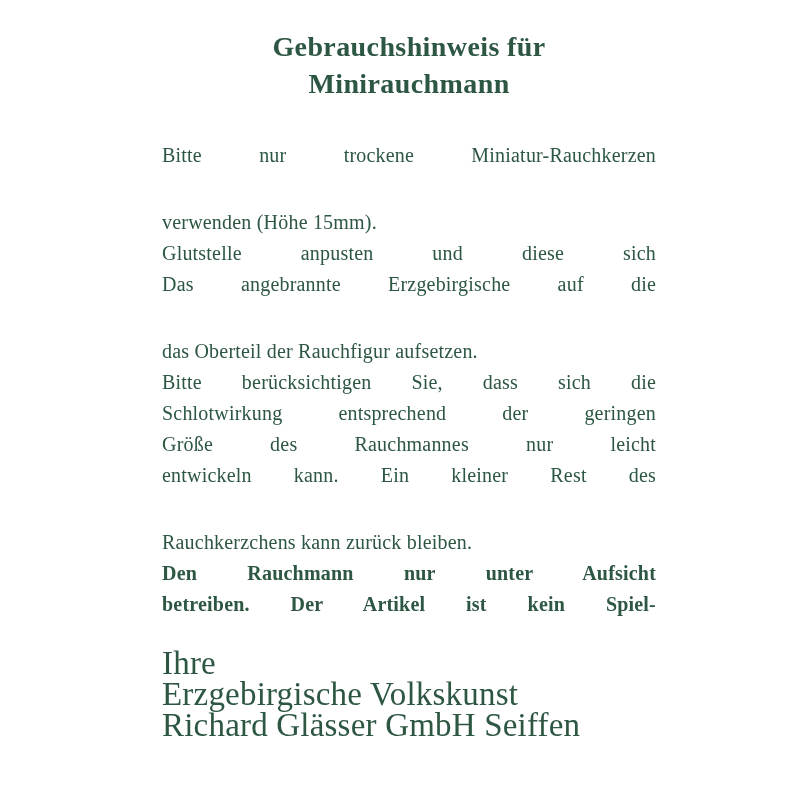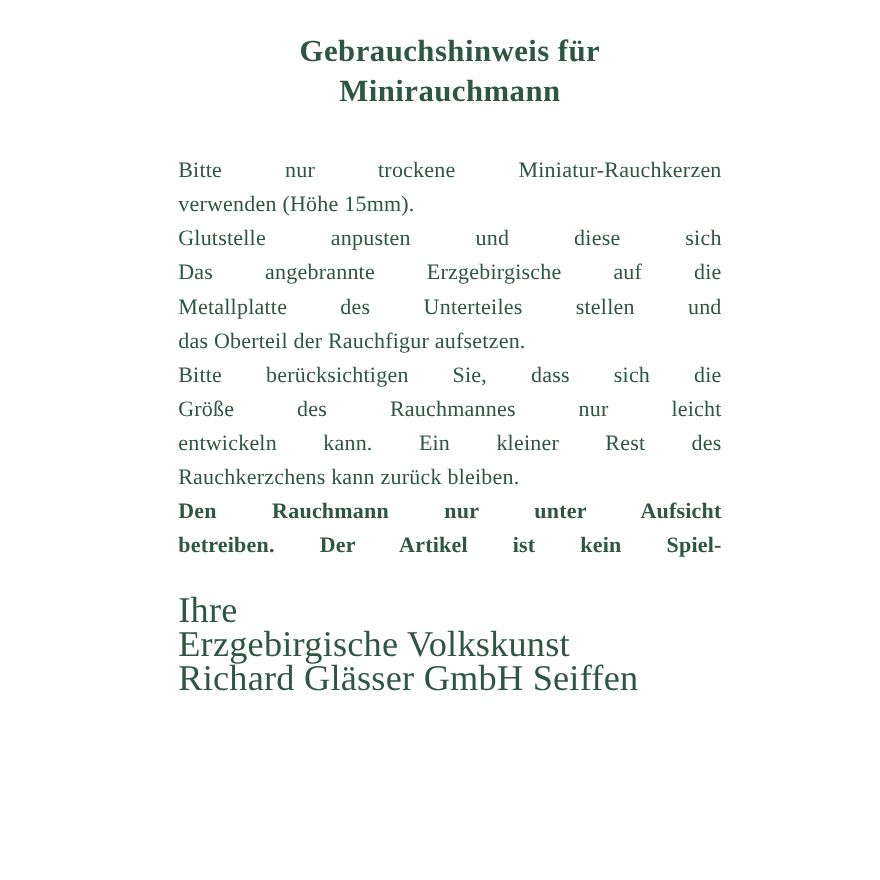--- a/index.html
+++ b/index.html
@@ -34,20 +34,21 @@
   }
   .line{white-space:normal;}
   .just{
     text-align:justify;
     text-align-last:justify;
     -moz-text-align-last:justify;
   }
   .last{
     text-align:left;
     text-align-last:left;
+    margin-top:36px;
   }
   .bold{font-weight:bold;}
   .signature{
     margin-top:28px;
     font-size:33px;
     line-height:31px;
     letter-spacing:0.2px;
     text-align:left;
   }
 </style>
@@ -67,26 +68,26 @@
       <div class="line just">Bitte nur trockene Miniatur-Rauchkerzen</div>
       <div class="line last">verwenden (Höhe 15mm).</div>
     </div>
 
     <div>
       <div class="line just">Glutstelle anpusten und diese sich</div>
     </div>
 
     <div>
       <div class="line just">Das angebrannte Erzgebirgische auf die</div>
-      <div class="line just">Metallplatte des Unterteiles stellen und</div>
       <div class="line last">das Oberteil der Rauchfigur aufsetzen.</div>
     </div>
 
     <div>
       <div class="line just">Bitte berücksichtigen Sie, dass sich die</div>
+      <div class="line just">Schlotwirkung entsprechend der geringen</div>
       <div class="line just">Größe des Rauchmannes nur leicht</div>
       <div class="line just">entwickeln kann. Ein kleiner Rest des</div>
       <div class="line last">Rauchkerzchens kann zurück bleiben.</div>
     </div>
 
     <div class="bold">
       <div class="line just">Den Rauchmann nur unter Aufsicht</div>
       <div class="line just">betreiben. Der Artikel ist kein Spiel-</div>
     </div>
 

